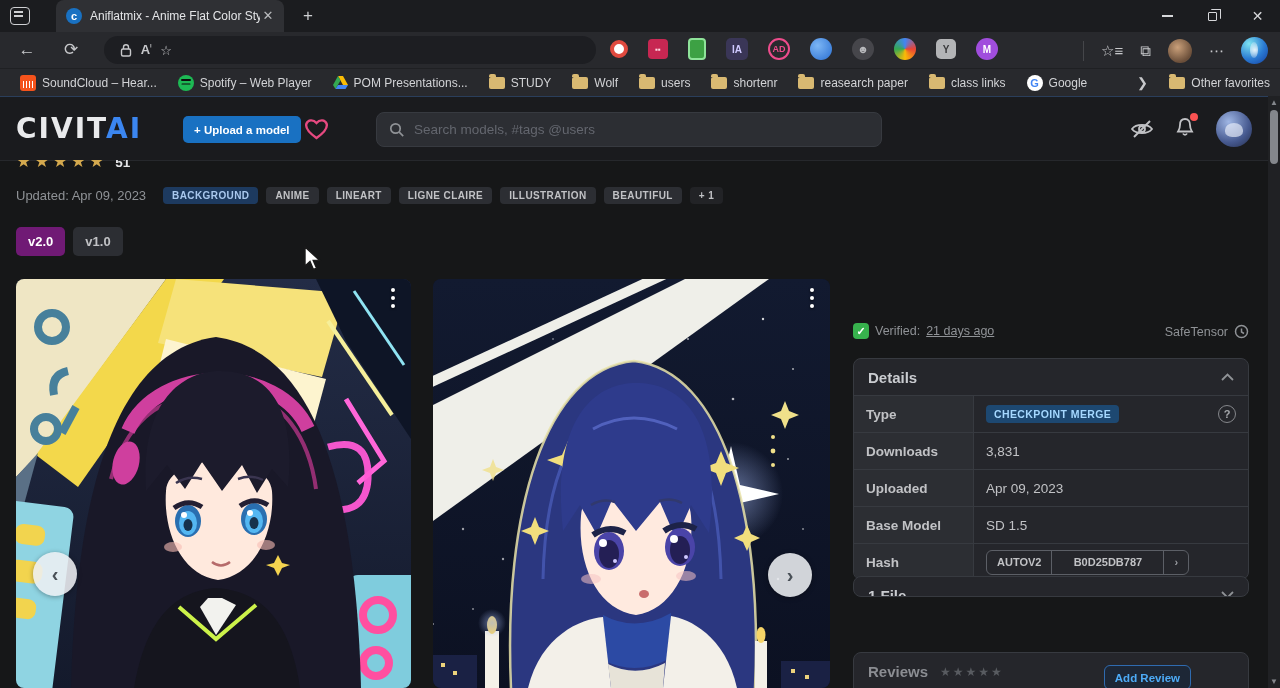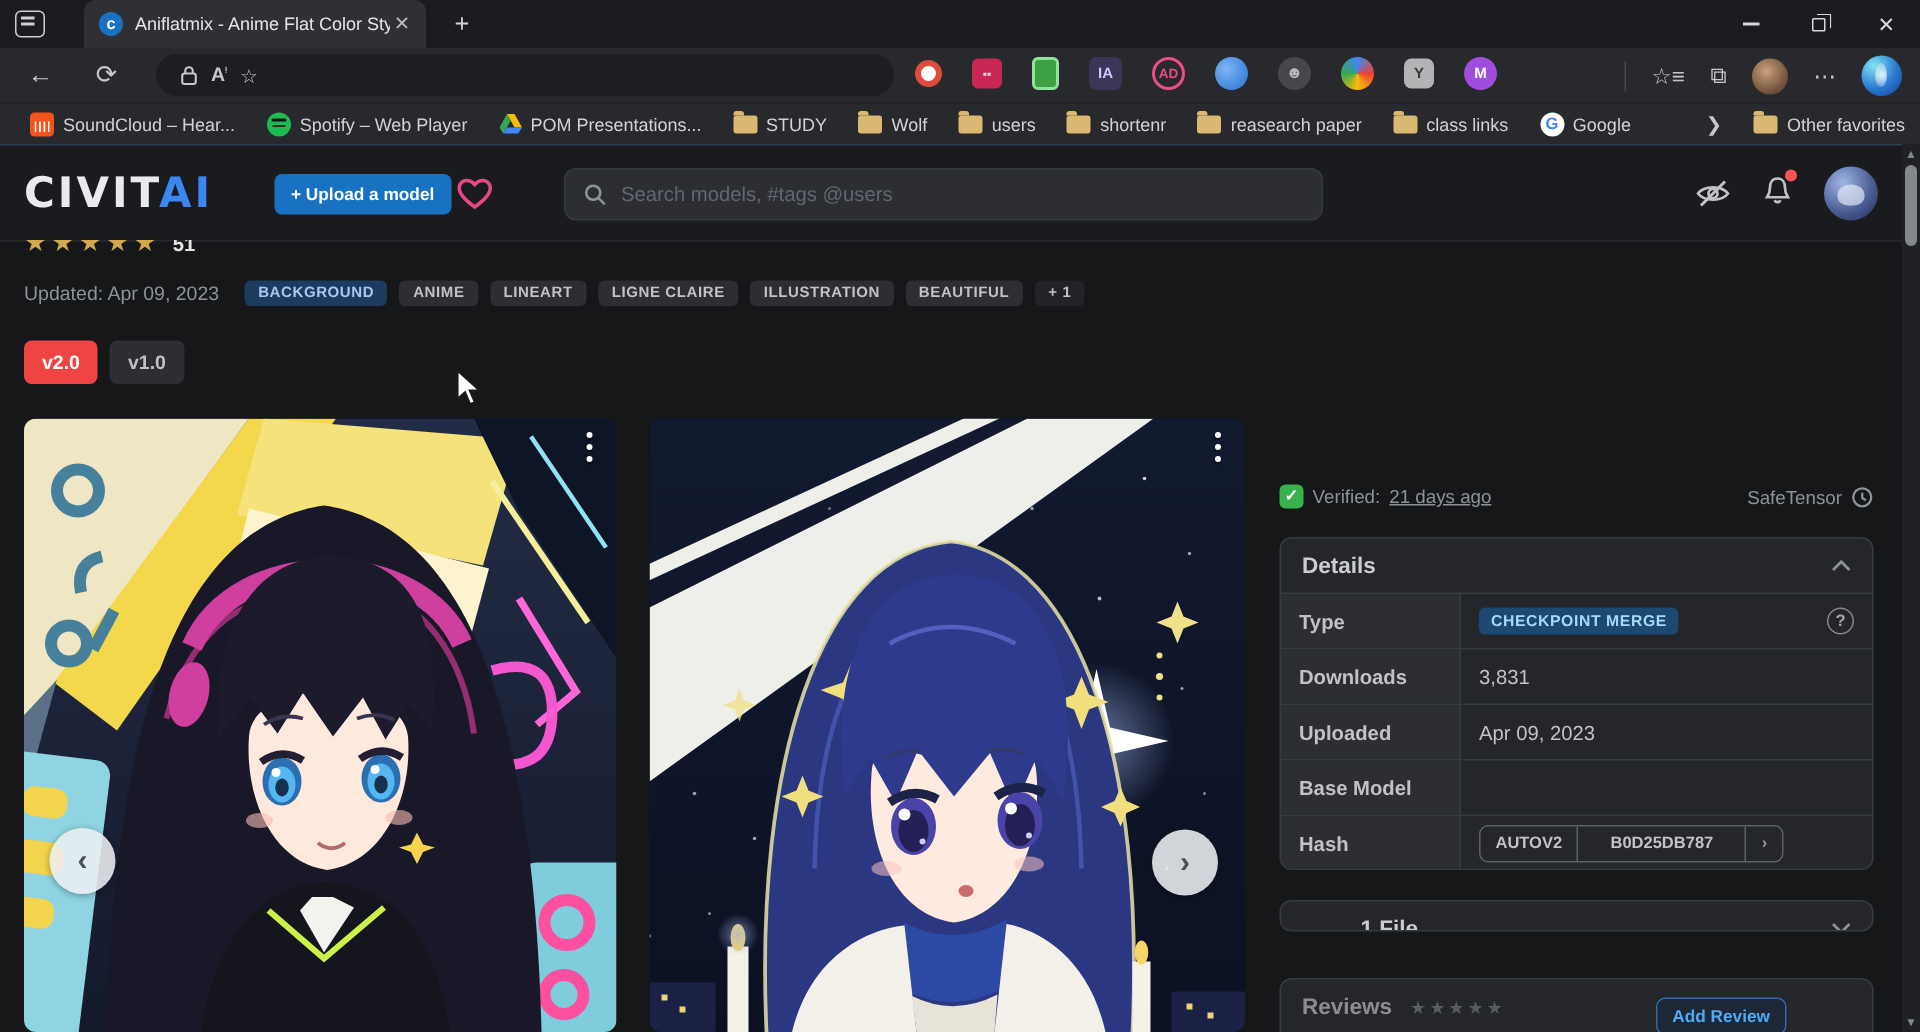--- a/index.html
+++ b/index.html
@@ -83,21 +83,21 @@
 
   .meta-row { position:absolute; left:16px; top:91px; display:flex; align-items:center; }
   .updated { font-size:13px; color:#8f9296; }
   .tags { display:flex; gap:8px; margin-left:17px; }
   .tag { height:17px; padding:0 9px; border-radius:4px; background:#2C2E33; color:#c1c2c5; font-size:10px; font-weight:700; letter-spacing:.4px; display:flex; align-items:center; }
   .tag.hl { background:#1d3a5f; color:#a9c8ee; }
   .tag.more { background:#222326; }
 
   .versions { position:absolute; left:16px; top:131px; display:flex; gap:8px; }
   .ver { height:29px; padding:0 12px; border-radius:5px; font-size:13px; font-weight:600; display:flex; align-items:center; }
-  .ver.active { background:#ef4444; color:#fff; }
+  .ver.active { background:#701a75; color:#fff; }
   .ver.idle { background:#2C2E33; color:#c1c2c5; }
 
   .shot { position:absolute; top:183px; border-radius:8px; overflow:hidden; background:#0e1426; }
   #shot1 { left:16px; width:395px; height:409px; }
   #shot2 { left:433px; width:397px; height:409px; }
   .dots-menu { position:absolute; top:9px; right:11px; width:14px; display:flex; flex-direction:column; align-items:center; gap:4px; filter:drop-shadow(0 1px 1px rgba(0,0,0,.6)); }
   .dots-menu i { width:4px; height:4px; border-radius:50%; background:#fff; }
   .car-btn { position:absolute; width:44px; height:44px; border-radius:50%; background:rgba(237,239,242,.88); color:#495057; font-size:20px; font-weight:700; display:flex; align-items:center; justify-content:center; box-shadow:0 1px 5px rgba(0,0,0,.35); }
   #car-prev { left:33px; top:456px; }
   #car-next { left:768px; top:457px; }
@@ -107,21 +107,21 @@
   .btn-download { width:305px; height:34px; background:#1971c2; border-radius:5px; color:#fff; font-size:14px; font-weight:600; display:flex; align-items:center; justify-content:center; gap:10px; }
   .btn-run { width:39px; height:34px; background:#37b24d; border-radius:5px; display:flex; align-items:center; justify-content:center; }
   .btn-fav { width:36px; height:34px; background:#2e3035; border-radius:5px; display:flex; align-items:center; justify-content:center; }
   .verified-row { position:absolute; left:853px; top:227px; width:396px; display:flex; align-items:center; font-size:12.5px; color:#8f9296; gap:6px; }
   .vbadge { width:16px; height:16px; border-radius:4px; background:#37b24d; color:#fff; font-size:11px; line-height:16px; text-align:center; font-weight:700; }
   .vlink { text-decoration:underline; color:#8f9296; }
   .vright { margin-left:auto; display:flex; align-items:flex-end; gap:6px; }
 
   .card { position:absolute; left:853px; width:396px; background:#25262B; border:1px solid #373A40; border-radius:8px; overflow:hidden; }
   #details-card { top:262px; height:222px; }
-  #file-card { top:504px; height:21px;padding-left:39px; }
+  #file-card { top:480px; height:21px; }
   #reviews-card { top:556px; height:60px; }
   .card-h { height:36px; display:flex; align-items:center; justify-content:space-between; padding:0 14px; }
   .card-title { font-size:15px; font-weight:600; color:#caccd0; }
   .chev { color:#8f9296; }
   .drow { display:flex; border-top:1px solid #373A40; height:37px; }
   .dlabel { width:120px; background:#2C2E33; color:#c1c2c5; font-size:13.5px; font-weight:700; padding:0 12px; display:flex; align-items:center; border-right:1px solid #373A40; }
   .dvalue { flex:1; color:#c1c2c5; font-size:13.5px; padding:0 12px; display:flex; align-items:center; }
   .type-badge { background:rgba(24,100,171,.55); color:#a5d8ff; font-size:10.5px; font-weight:700; letter-spacing:.4px; padding:3px 8px; border-radius:4px; }
   .help-ic { margin-left:auto; width:18px; height:18px; border:1.4px solid #85878b; border-radius:50%; color:#a6a8ac; font-size:11px; font-weight:700; display:flex; align-items:center; justify-content:center; }
   .hash-group { display:inline-flex; border:1px solid #5c5f66; border-radius:6px; overflow:hidden; height:25px; }
@@ -521,20 +521,21 @@
     <div class="drow">
       <div class="dlabel">Downloads</div>
       <div class="dvalue">3,831</div>
     </div>
     <div class="drow">
       <div class="dlabel">Uploaded</div>
       <div class="dvalue">Apr 09, 2023</div>
     </div>
     <div class="drow">
       <div class="dlabel">Base Model</div>
+      <div class="dvalue">SD 1.5</div>
     </div>
     <div class="drow">
       <div class="dlabel">Hash</div>
       <div class="dvalue">
         <span class="hash-group">
           <span class="hash-seg">AUTOV2</span>
           <span class="hash-seg hash-val">B0D25DB787</span>
           <span class="hash-seg hash-btn">›</span>
         </span>
       </div>

